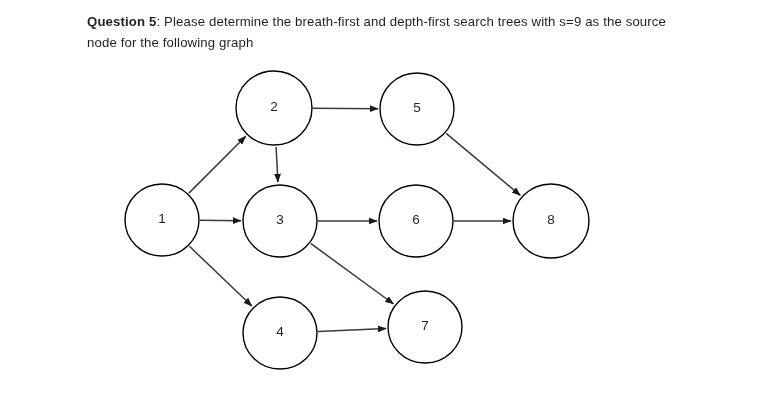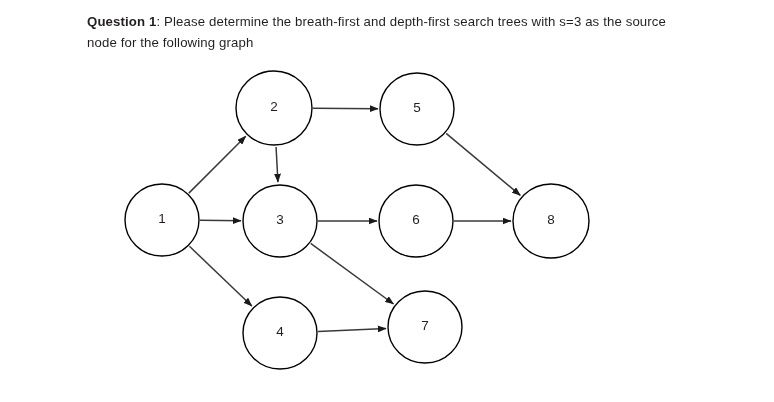--- a/index.html
+++ b/index.html
@@ -55,21 +55,21 @@
   .graph-edge-line {
     stroke: #3a3a3a;
     stroke-width: 1.5;
     fill: none;
   }
 </style>
 </head>
 <body>
 
 <div id="question-header">
-  <span class="q-label">Question 1</span><span>: Please determine the breath-first and depth-first search trees with s=3 as the source node for the following graph</span>
+  <span class="q-label">Question 5</span><span>: Please determine the breath-first and depth-first search trees with s=9 as the source node for the following graph</span>
 </div>
 
 <div id="graph-figure">
   <svg class="graph-canvas" viewBox="0 0 774 340">
     <defs>
       <marker id="arrowhead" markerWidth="9" markerHeight="7" refX="8.4" refY="3.5" orient="auto" markerUnits="userSpaceOnUse">
         <polygon points="0 0, 9 3.5, 0 7" fill="#1a1a1a"></polygon>
       </marker>
     </defs>
     <g id="edges-layer">

